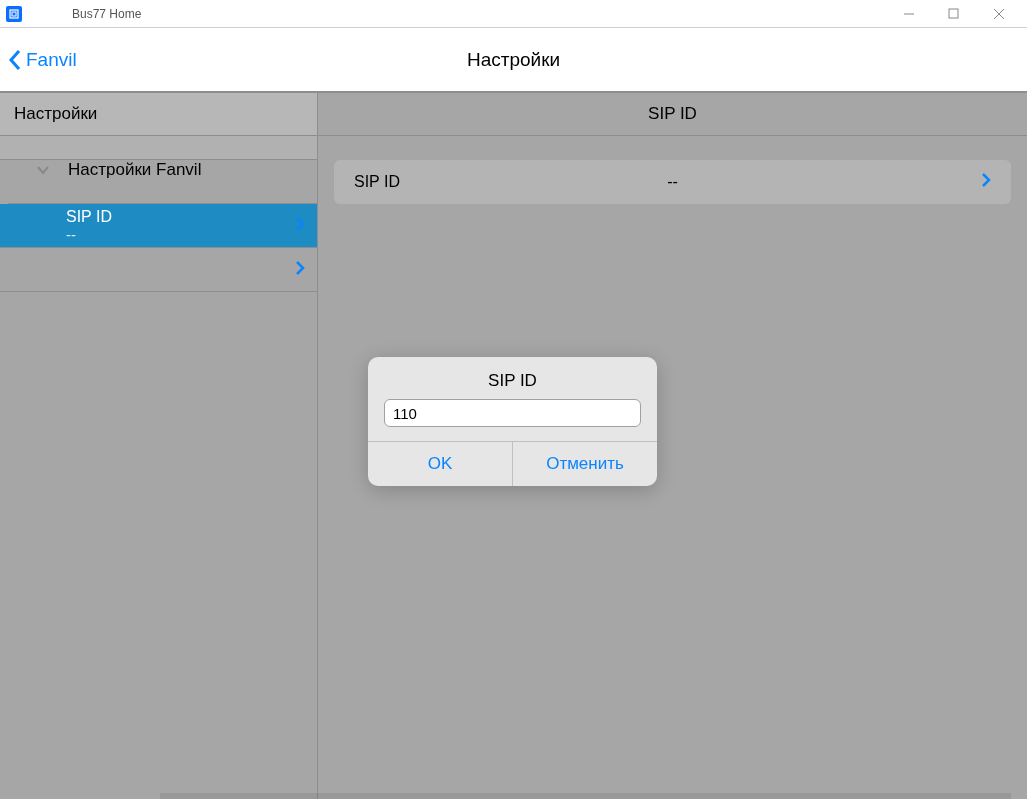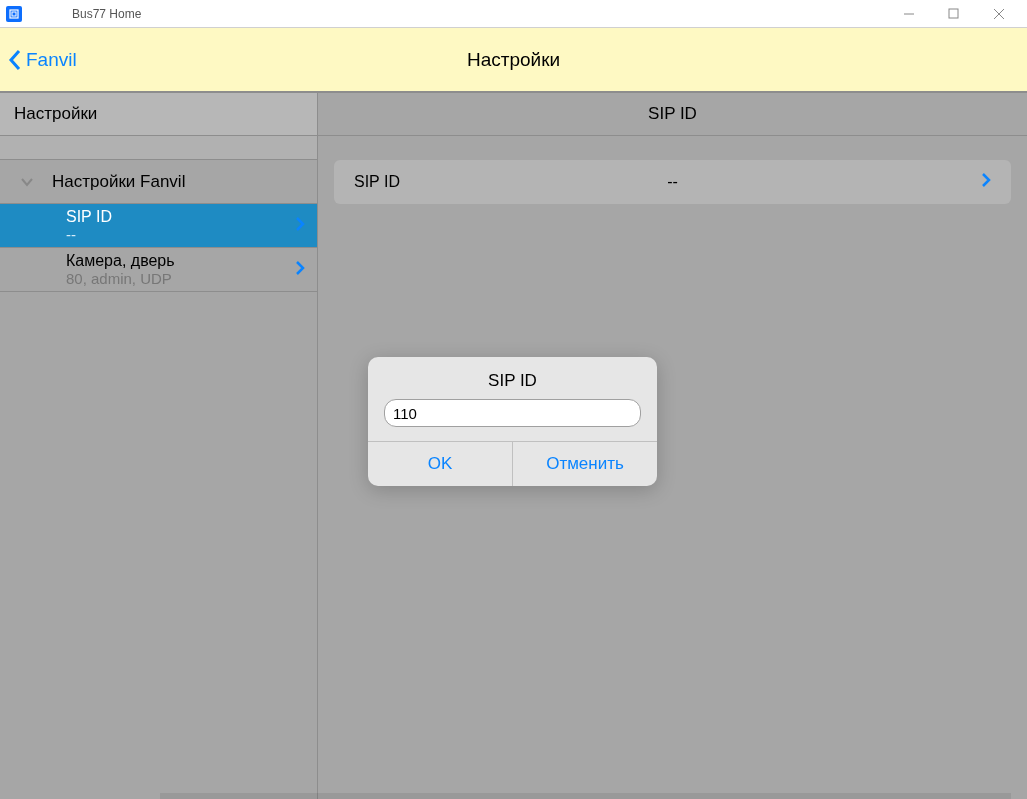--- a/index.html
+++ b/index.html
@@ -8,35 +8,35 @@
   
   .titlebar { height: 28px; background: #ffffff; display: flex; align-items: center; padding: 0 6px; border-bottom: 1px solid #d0d0d0; gap: 44px; }
   .titlebar-icon { width: 16px; height: 16px; background: #0d6efd; display: inline-flex; align-items: center; justify-content: center; border-radius: 2px; margin-right: 6px; }
   .titlebar-icon svg { width: 10px; height: 10px; }
   .titlebar-title { font-size: 12px; color: #555; flex: 1; }
   .window-controls { display: flex; }
   .window-btn { width: 45px; height: 28px; display: flex; align-items: center; justify-content: center; color: #888; font-size: 13px; }
   .window-btn svg { stroke: #888; stroke-width: 1; fill: none; }
 
   
-  .topnav { height: 64px; background: #fef9c3; position: relative; display: flex; align-items: center; border-bottom: 1px solid #8d8d8d; }
+  .topnav { height: 64px; background: #ffffff; position: relative; display: flex; align-items: center; border-bottom: 1px solid #8d8d8d; }
   .back-btn { display: flex; align-items: center; color: #0a84ff; font-size: 19px; padding-left: 8px; cursor: pointer; }
   .back-btn svg { width: 14px; height: 22px; stroke: #0a84ff; stroke-width: 3; fill: none; margin-right: 4px; }
   .topnav-title { position: absolute; left: 50%; transform: translateX(-50%); font-size: 19px; color: #000; }
 
   
   .col-headers { display: flex; height: 44px; }
   .col-header-left { width: 318px; background: #b7b7b7; border: 1px solid #8d8d8d; border-left: none; display: flex; align-items: center; padding-left: 14px; font-size: 17px; color: #000; }
   .col-header-right { flex: 1; background: #a6a6a6; border-top: 1px solid #8d8d8d; border-bottom: 1px solid #8d8d8d; display: flex; align-items: center; justify-content: center; font-size: 17px; color: #000; }
 
   
   .main { display: flex; height: calc(799px - 28px - 64px - 44px); }
   .sidebar { width: 318px; background: #a6a6a6; border-right: 1px solid #8d8d8d; }
   .sidebar-spacer { height: 24px; background: #b1b1b1; border-bottom: 1px solid #8d8d8d; }
-  .section-header { height: 44px; display: flex; align-items: center; padding-left: 20px; font-size: 17px; color: #000; border-bottom: 1px solid #8d8d8d; background: #a6a6a6; }
+  .section-header { height: 44px; display: flex; align-items: flex-start; padding-left: 28px; font-size: 17px; color: #000; border-bottom: 1px solid #8d8d8d; background: #a6a6a6; margin-left: 8px; }
   .section-header .chevron { margin-right: 18px; }
   .section-header .chevron svg { width: 14px; height: 10px; stroke: #888; stroke-width: 2; fill: none; }
 
   .menu-item { height: 44px; display: flex; align-items: center; padding-left: 66px; padding-right: 14px; position: relative; border-bottom: 1px solid #8d8d8d; cursor: pointer; }
   .menu-item.selected { background: #1e8bc3; }
   .menu-item .texts { display: flex; flex-direction: column; line-height: 1.2; }
   .menu-item .title { font-size: 16px; color: #000; }
   .menu-item.selected .title { color: #fff; }
   .menu-item .subtitle { font-size: 15px; color: #777; }
   .menu-item.selected .subtitle { color: #d6ecfa; }
@@ -49,21 +49,21 @@
   .detail-row { height: 44px; background: #b4b4b4; border-radius: 6px; display: flex; align-items: center; padding: 0 20px; cursor: pointer; position: relative; }
   .detail-label { font-size: 16px; color: #000; }
   .detail-value { position: absolute; left: 50%; transform: translateX(-50%); font-size: 16px; color: #000; }
   .detail-chevron { margin-left: auto; }
   .detail-chevron svg { width: 10px; height: 16px; stroke: #0a84ff; stroke-width: 2.5; fill: none; }
 
   
   .modal { position: absolute; left: 368px; top: 357px; width: 289px; background: #e6e6e6; border-radius: 10px; box-shadow: 0 4px 20px rgba(0,0,0,0.2); overflow: hidden; }
   .modal-title { text-align: center; font-size: 17px; color: #000; padding: 14px 0 8px; }
   .modal-input-wrap { padding: 0 16px 14px; }
-  .modal-input { width: 100%; height: 28px; border: 1px solid #a0a0a0; border-radius: 12px; padding: 0 8px; font-size: 15px; background: #fff; color: #000; outline: none; }
+  .modal-input { width: 100%; height: 28px; border: 1px solid #a0a0a0; border-radius: 6px; padding: 0 8px; font-size: 15px; background: #fff; color: #000; outline: none; }
   .modal-buttons { display: flex; border-top: 1px solid #c0c0c0; }
   .modal-btn { flex: 1; height: 44px; display: flex; align-items: center; justify-content: center; font-size: 17px; color: #0a84ff; cursor: pointer; }
   .modal-btn:first-child { border-right: 1px solid #c0c0c0; }
 
   
   .bottom-scroll { position: absolute; bottom: 0; left: 160px; right: 16px; height: 6px; background: rgba(0,0,0,0.08); }
 </style>
 </head>
 <body>
 
@@ -129,24 +129,20 @@
         <span class="subtitle">--</span>
       </div>
       <span class="chev-right">
         <svg viewBox="0 0 10 16">
             <polyline points="2,2 8,8 2,14"></polyline>
           </svg>
       </span>
     </div>
 
     <div class="menu-item">
-      <div class="texts">
-        <span class="title">Камера, дверь</span>
-        <span class="subtitle">80, admin, UDP</span>
-      </div>
       <span class="chev-right">
         <svg viewBox="0 0 10 16">
             <polyline points="2,2 8,8 2,14"></polyline>
           </svg>
       </span>
     </div>
 
   </div>
 
   <div class="content">

